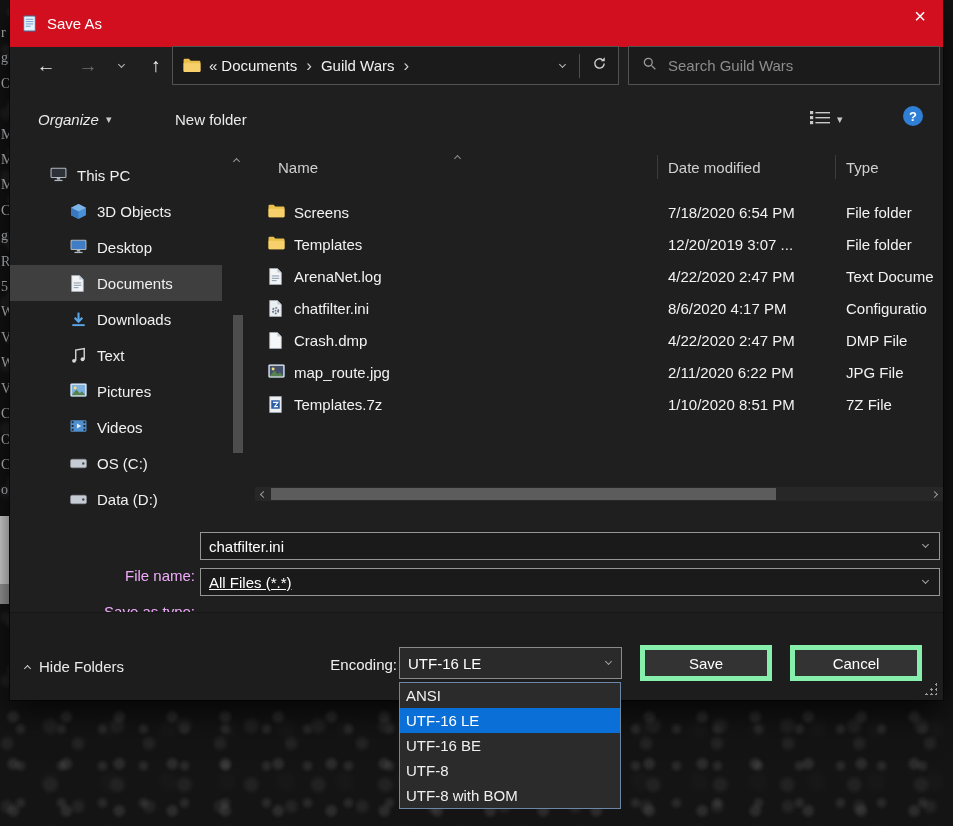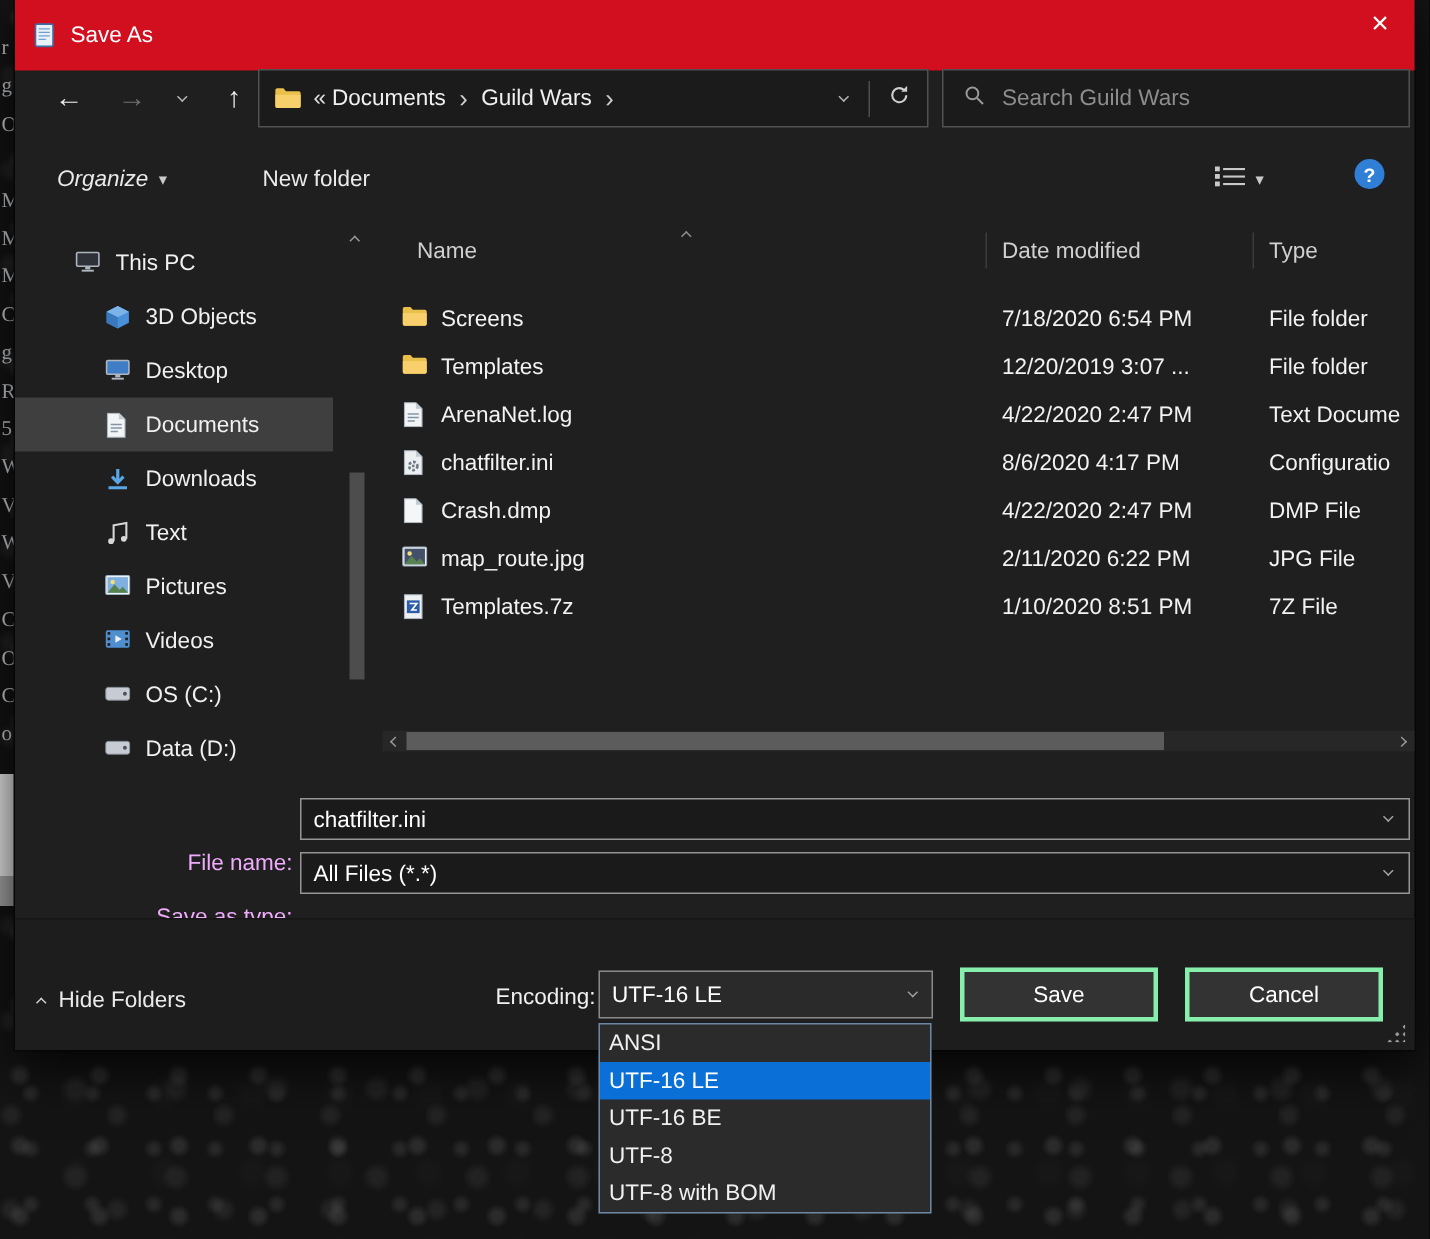--- a/index.html
+++ b/index.html
@@ -120,21 +120,21 @@
     display:flex; align-items:center; gap:9px; color:#eaeaea; font-size:15px; }
   .hide-folders .chev { border-color:#d0d0d0; }
   .enc-label { position:absolute; left:230px; top:649px; width:157px; height:30px;
     display:flex; align-items:center; justify-content:flex-end; color:#f0f0f0; font-size:15px; }
   .enc-combo { position:absolute; left:389px; top:647px; width:223px; height:32px;
     background:#2a2a2a; border:1px solid #8a8a8a; display:flex; align-items:center;
     color:#fff; font-size:15px; }
   .enc-combo .val { flex:1; padding-left:8px; }
   .enc-combo .chev { margin-right:10px; border-color:#9f9f9f; }
   .btn { position:absolute; top:645px; width:132px; height:36px; background:#333;
-    border:3px solid #86efac; color:#fff; font-size:15px;
+    border:5px solid #86efac; color:#fff; font-size:15px;
     display:flex; align-items:center; justify-content:center; }
   .btn.save { left:630px; }
   .btn.cancel { left:780px; }
   .grip { position:absolute; right:6px; bottom:5px; width:13px; height:13px;
     background-image:radial-gradient(#9a9a9a 1px, transparent 1.3px);
     background-size:5px 5px; clip-path:polygon(100% 0, 100% 100%, 0 100%); }
 
   
   .enc-list { position:absolute; left:399px; top:682px; width:222px; z-index:6;
     background:#2b2b2b; border:1px solid #6c87a6; }
@@ -467,21 +467,21 @@
         </div>
     </div>
 
     <div class="frm-label" style="top:533px;">File name:</div>
     <div class="frm-box" style="top:532px;">
       <input type="text" value="chatfilter.ini" style="">
       <span class="chev down sm"></span>
     </div>
 
     <div class="frm-label" style="top:569px;">Save as type:</div>
-    <div class="frm-box" style="top:568px;">
+    <div class="frm-box" style="top:568px;text-decoration:underline;">
       <span class="val">All Files  (*.*)</span>
       <span class="chev down sm"></span>
     </div>
 
     <div class="footerband"></div>
     <div class="hide-folders">
       <span class="chev up sm"></span>
       <span>Hide Folders</span>
     </div>
     <div class="enc-label">Encoding:</div>

